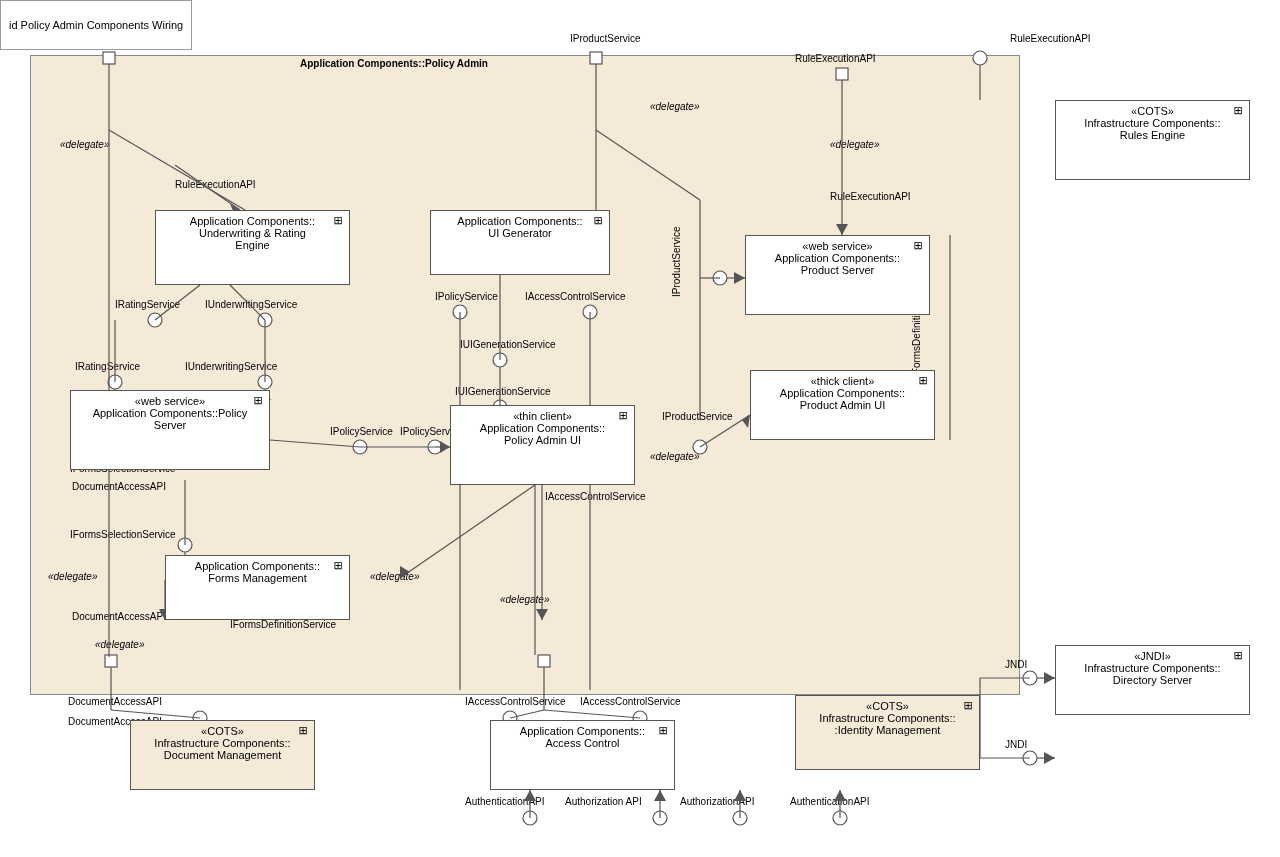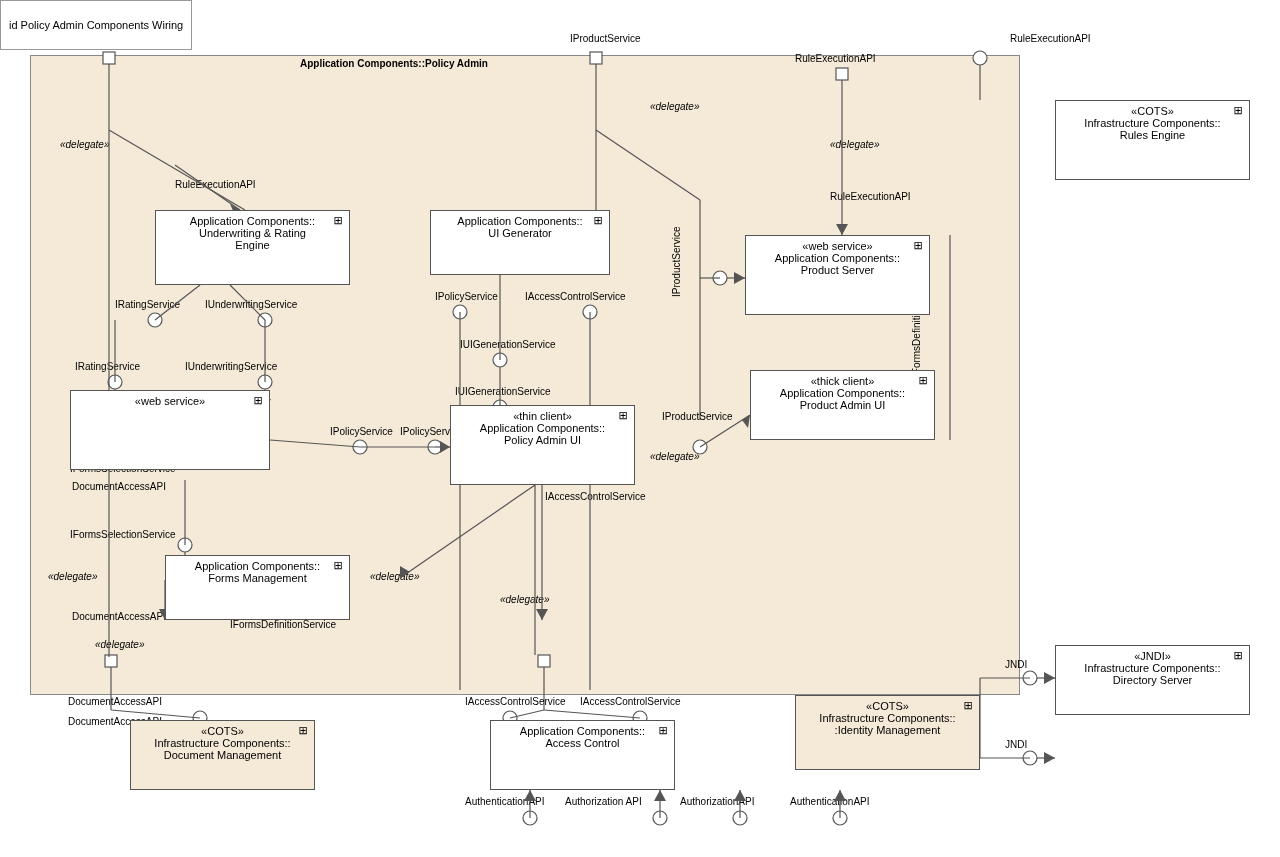--- a/index.html
+++ b/index.html
@@ -392,20 +392,21 @@
   </div>
 
   <div id="box-ui-generator">
     <div class="comp-icon">⊞</div>
     <div class="name">Application Components::<br>UI Generator</div>
   </div>
 
   <div id="box-policy-server">
     <div class="comp-icon">⊞</div>
     <div class="stereotype">«web service»</div>
+    <div class="name">Application Components::Policy<br>Server</div>
   </div>
 
   <div id="box-policy-admin-ui">
     <div class="comp-icon">⊞</div>
     <div class="stereotype">«thin client»</div>
     <div class="name">Application Components::<br>Policy Admin UI</div>
   </div>
 
   <div id="box-forms-management">
     <div class="comp-icon">⊞</div>

